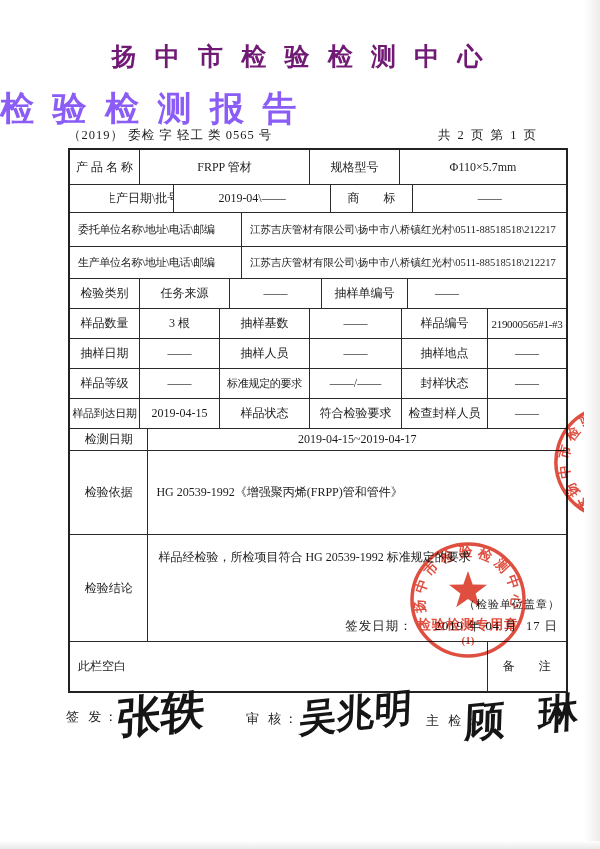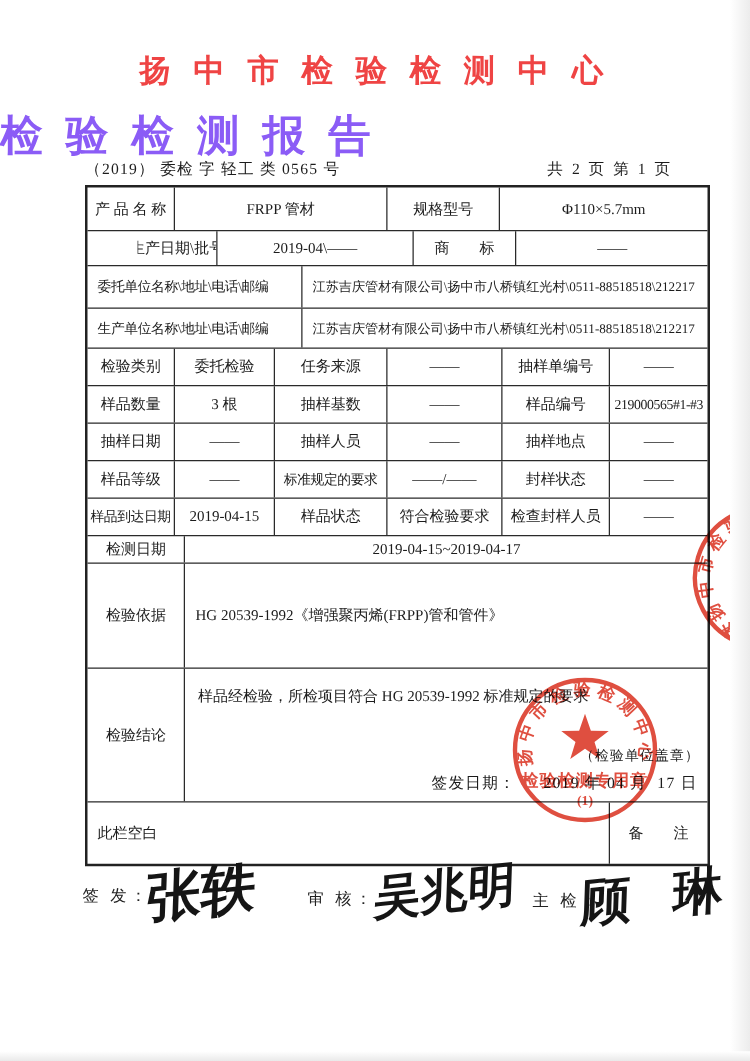--- a/index.html
+++ b/index.html
@@ -6,21 +6,21 @@
   body{
     width:600px;height:849px;position:relative;overflow:hidden;
     background:#ffffff;
     font-family:"Liberation Serif","DejaVu Serif",serif;
     color:#1c1c1c;
   }
   .abs{position:absolute;}
   
   .org-title{
     left:0;right:0;top:40px;text-align:center;
-    font-size:25px;font-weight:bold;letter-spacing:6px;color:#ef4444;
+    font-size:25px;font-weight:bold;letter-spacing:6px;color:#701a75;
   }
   .report-title{
     left:0;right:0;top:86px;
     font-size:34px;font-weight:bold;letter-spacing:5px;color:#8b5cf6;
   }
   .doc-line{left:68px;top:127px;font-size:12.5px;letter-spacing:1px;}
   .page-line{right:62px;top:127px;font-size:12.5px;letter-spacing:2px;}
   
   .tbl{
     left:68px;top:148px;width:500px;
@@ -97,21 +97,20 @@
     <div class="cell w-val2 small left">江苏吉庆管材有限公司\扬中市八桥镇红光村\0511-88518518\212217</div>
   </div>
 
   <div class="row h4">
     <div class="cell w-lab2 tiny left">生产单位名称\地址\电话\邮编</div>
     <div class="cell w-val2 small left">江苏吉庆管材有限公司\扬中市八桥镇红光村\0511-88518518\212217</div>
   </div>
 
   <div class="row h30">
     <div class="cell w-l1">检验类别</div>
-    <div class="cell w-v1">委托检验</div>
     <div class="cell w-l2">任务来源</div>
     <div class="cell w-v2">——</div>
     <div class="cell w-l3">抽样单编号</div>
     <div class="cell w-v3">——</div>
   </div>
 
   <div class="row h30">
     <div class="cell w-l1">样品数量</div>
     <div class="cell w-v1">3 根</div>
     <div class="cell w-l2">抽样基数</div>

